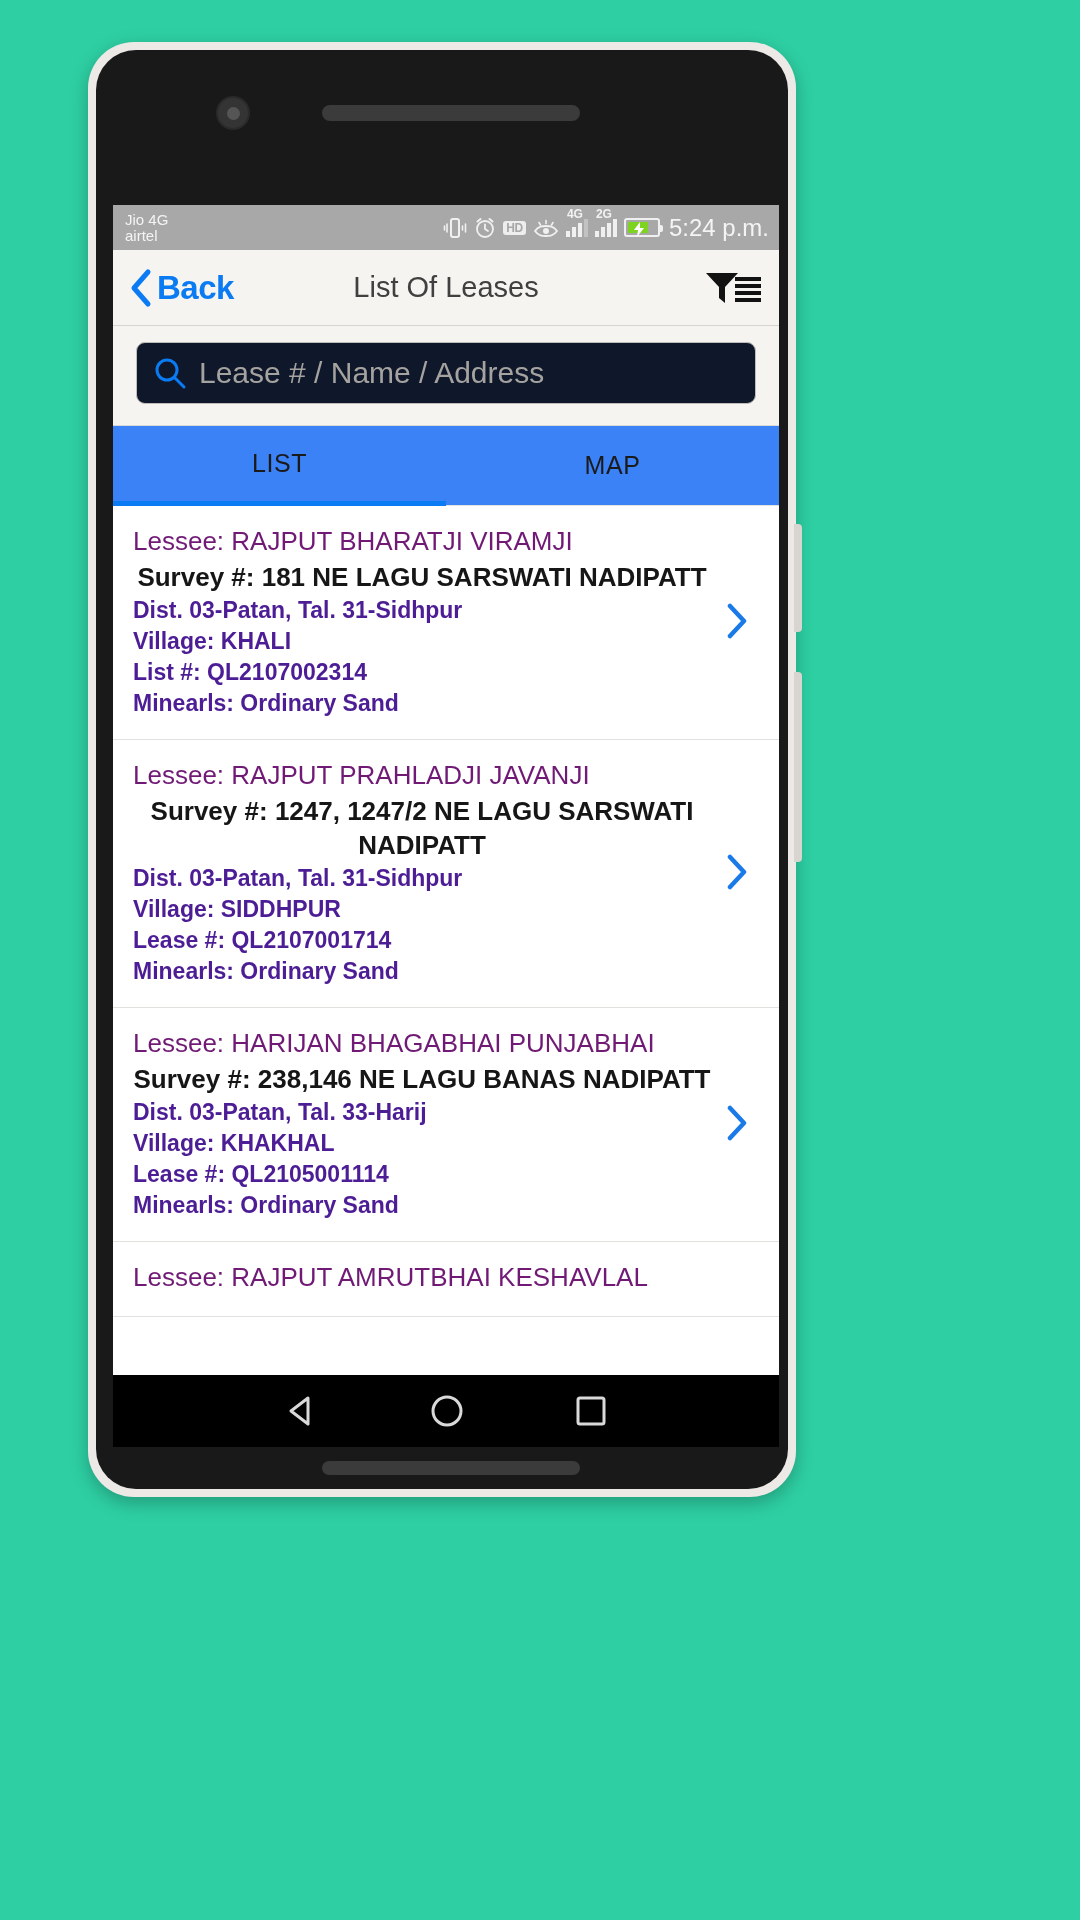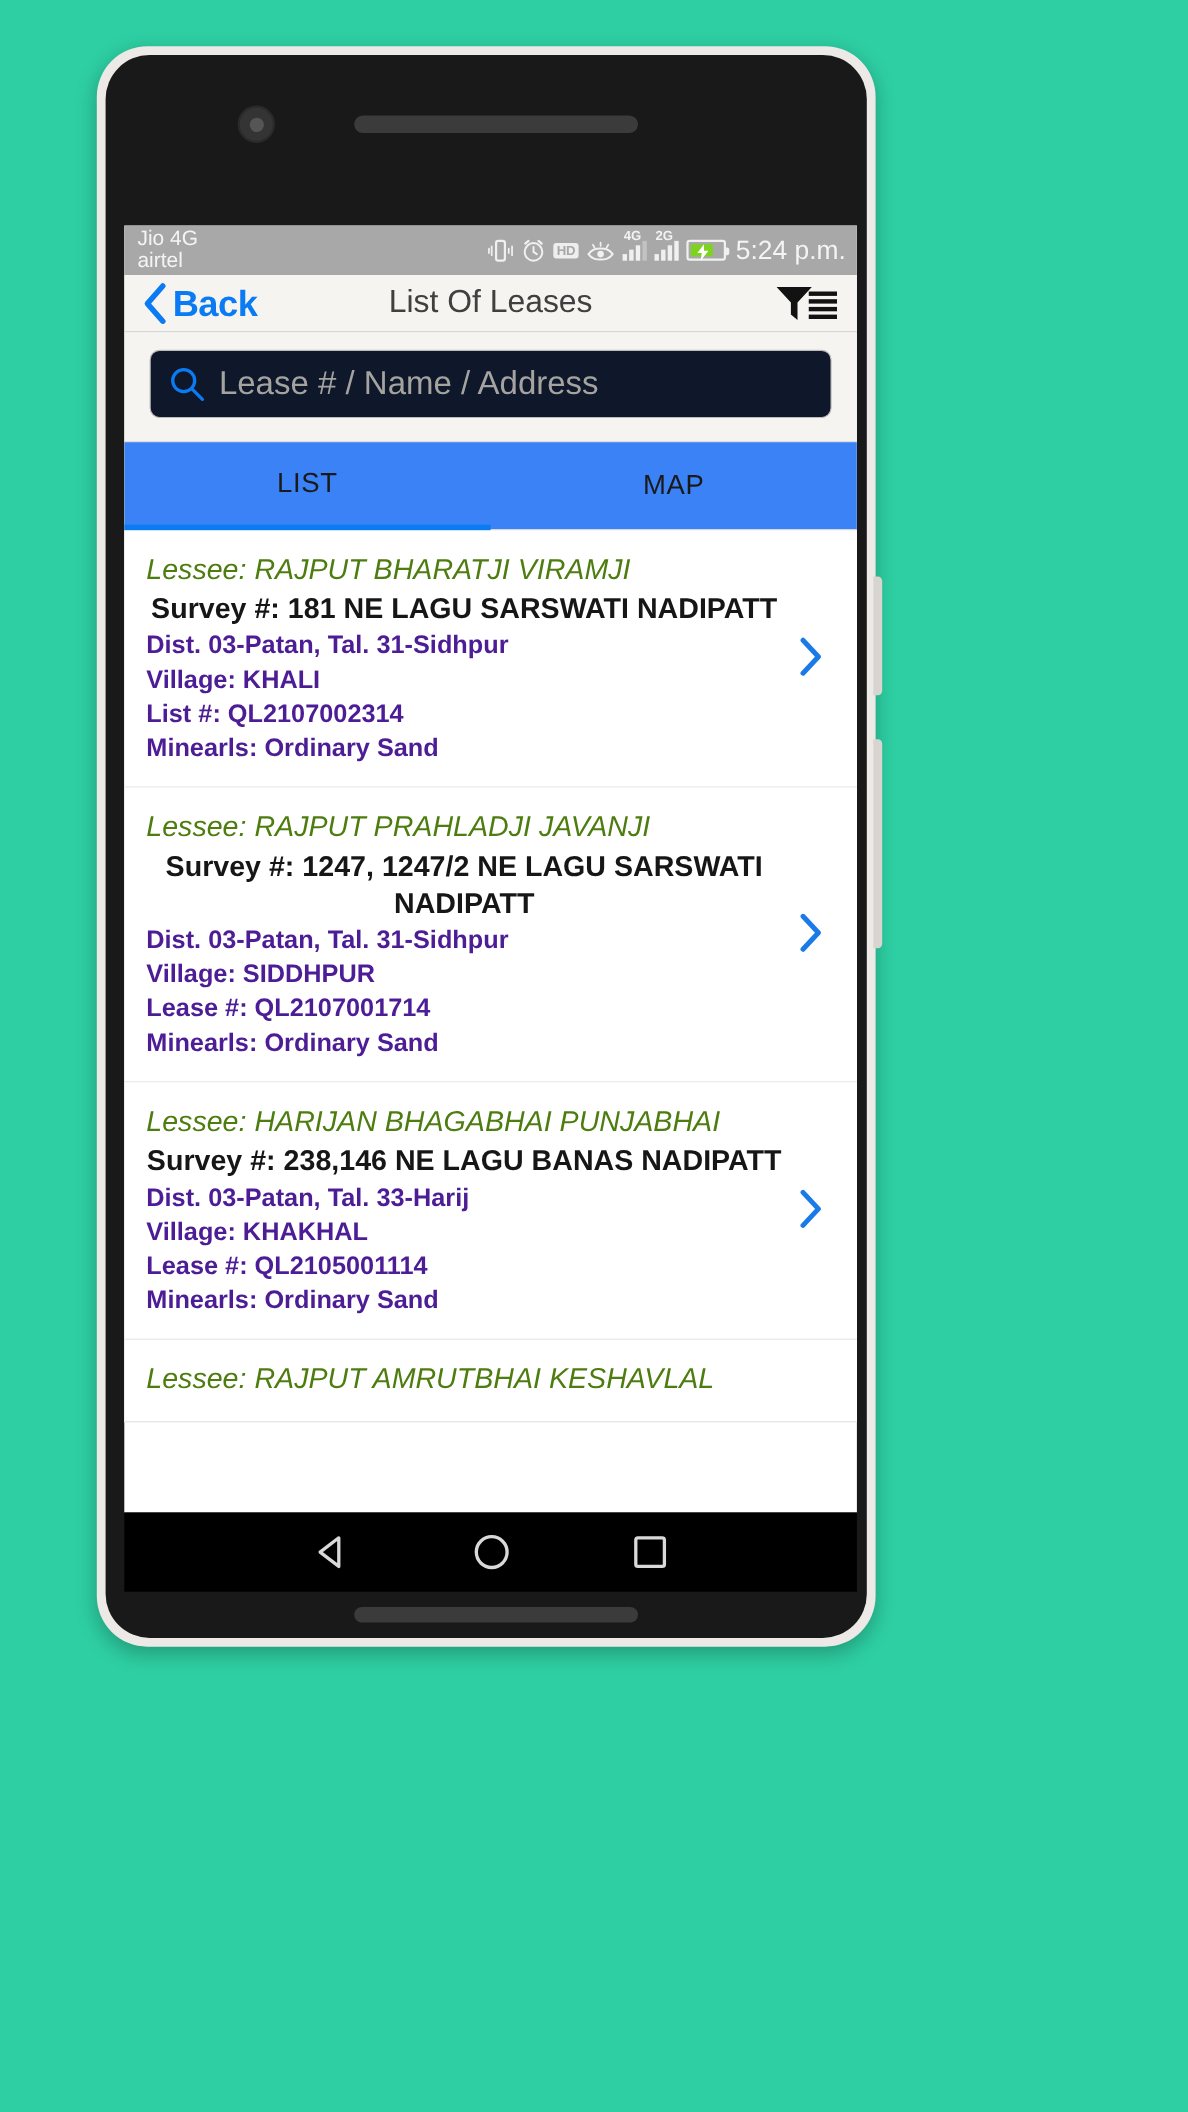--- a/index.html
+++ b/index.html
@@ -88,21 +88,21 @@
     display: flex;
     align-items: center;
     justify-content: space-between;
     padding: 0 10px 0 12px;
     color: #f2f2f2;
   }
   .carriers {
     display: flex;
     flex-direction: column;
     line-height: 1.05;
-    font-size: 19px;
+    font-size: 15px;
     color: #f4f4f4;
   }
   .status-right {
     display: flex;
     align-items: center;
     gap: 7px;
   }
   .sb-icon { display: block; }
   .hd-badge {
     background: #eeeeee;
@@ -152,21 +152,21 @@
   }
   .clock {
     font-size: 24px;
     color: #f4f4f4;
     margin-left: 2px;
     white-space: nowrap;
   }
 
   
   .nav-header {
-    height: 52px;
+    height: 76px;
     background: #f5f4f0;
     border-bottom: 1px solid #d6d4d0;
     display: flex;
     align-items: center;
     padding: 0 18px 0 16px;
     position: relative;
   }
   .back-btn {
     display: flex;
     align-items: center;
@@ -232,25 +232,24 @@
   .list-row {
     display: flex;
     align-items: center;
     padding: 18px 16px 20px 20px;
     border-bottom: 1px solid #e3e1de;
     background: #ffffff;
     cursor: pointer;
   }
   .row-body { flex: 1; min-width: 0; }
   .lessee {
-    color: #4d7c0f;
+    color: #701a75;
     font-size: 26px;
     line-height: 1.32;
     margin-bottom: 2px;
-    font-style: italic;
   }
   .survey {
     color: #161616;
     font-size: 26px;
     font-weight: bold;
     line-height: 1.32;
     text-align: center;
   }
   .meta {
     color: #4c1d95;

